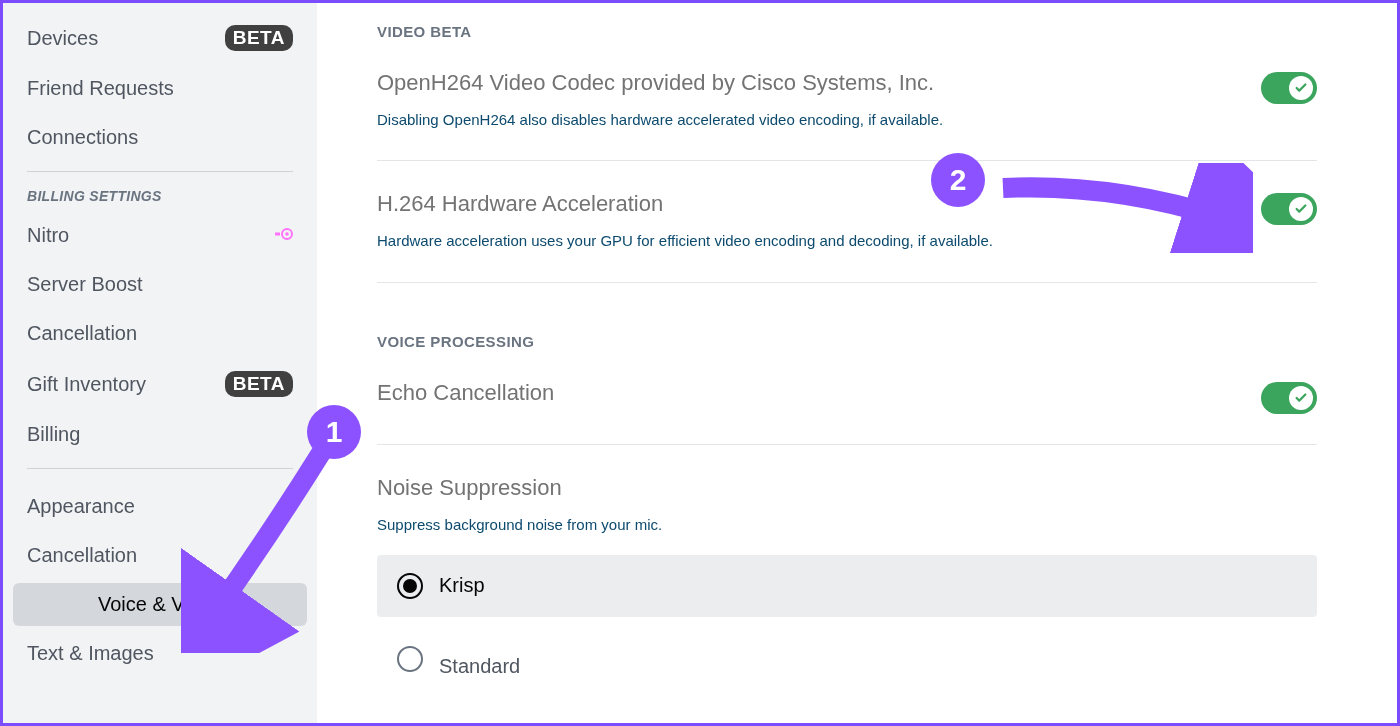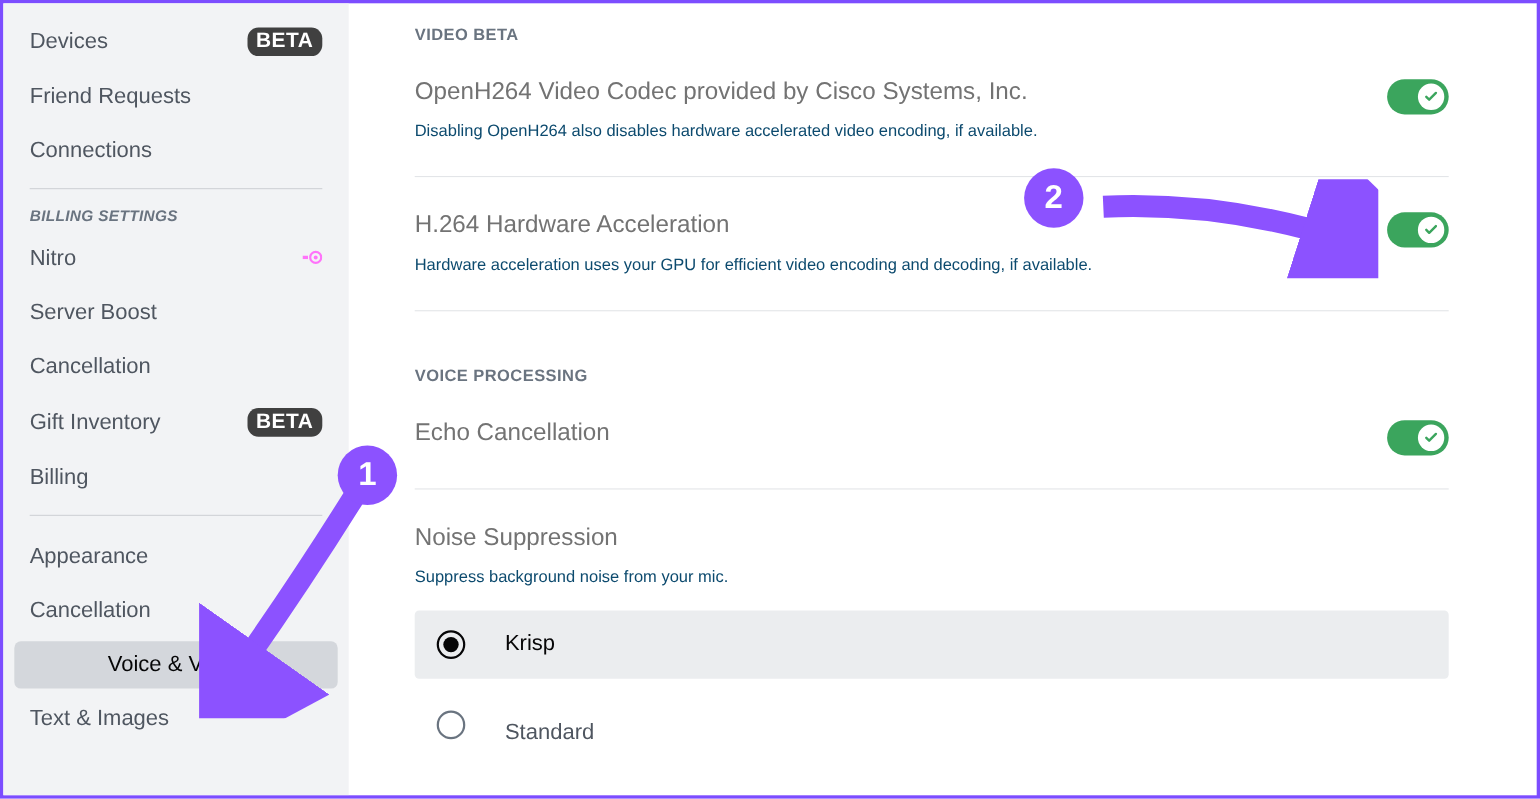--- a/index.html
+++ b/index.html
@@ -124,21 +124,21 @@
     justify-content: center;
   }
   .toggle-knob svg { width: 14px; height: 14px; }
   
   .radio-tile {
     background: #ebedef;
     border-radius: 4px;
     padding: 18px 20px;
     display: flex;
     align-items: center;
-    gap: 36px;
+    gap: 16px;
     margin-bottom: 14px;
     cursor: pointer;
   }
   .radio-tile.plain {
     background: transparent;
     padding: 10px 20px;
   }
   .radio-outer {
     width: 26px;
     height: 26px;

